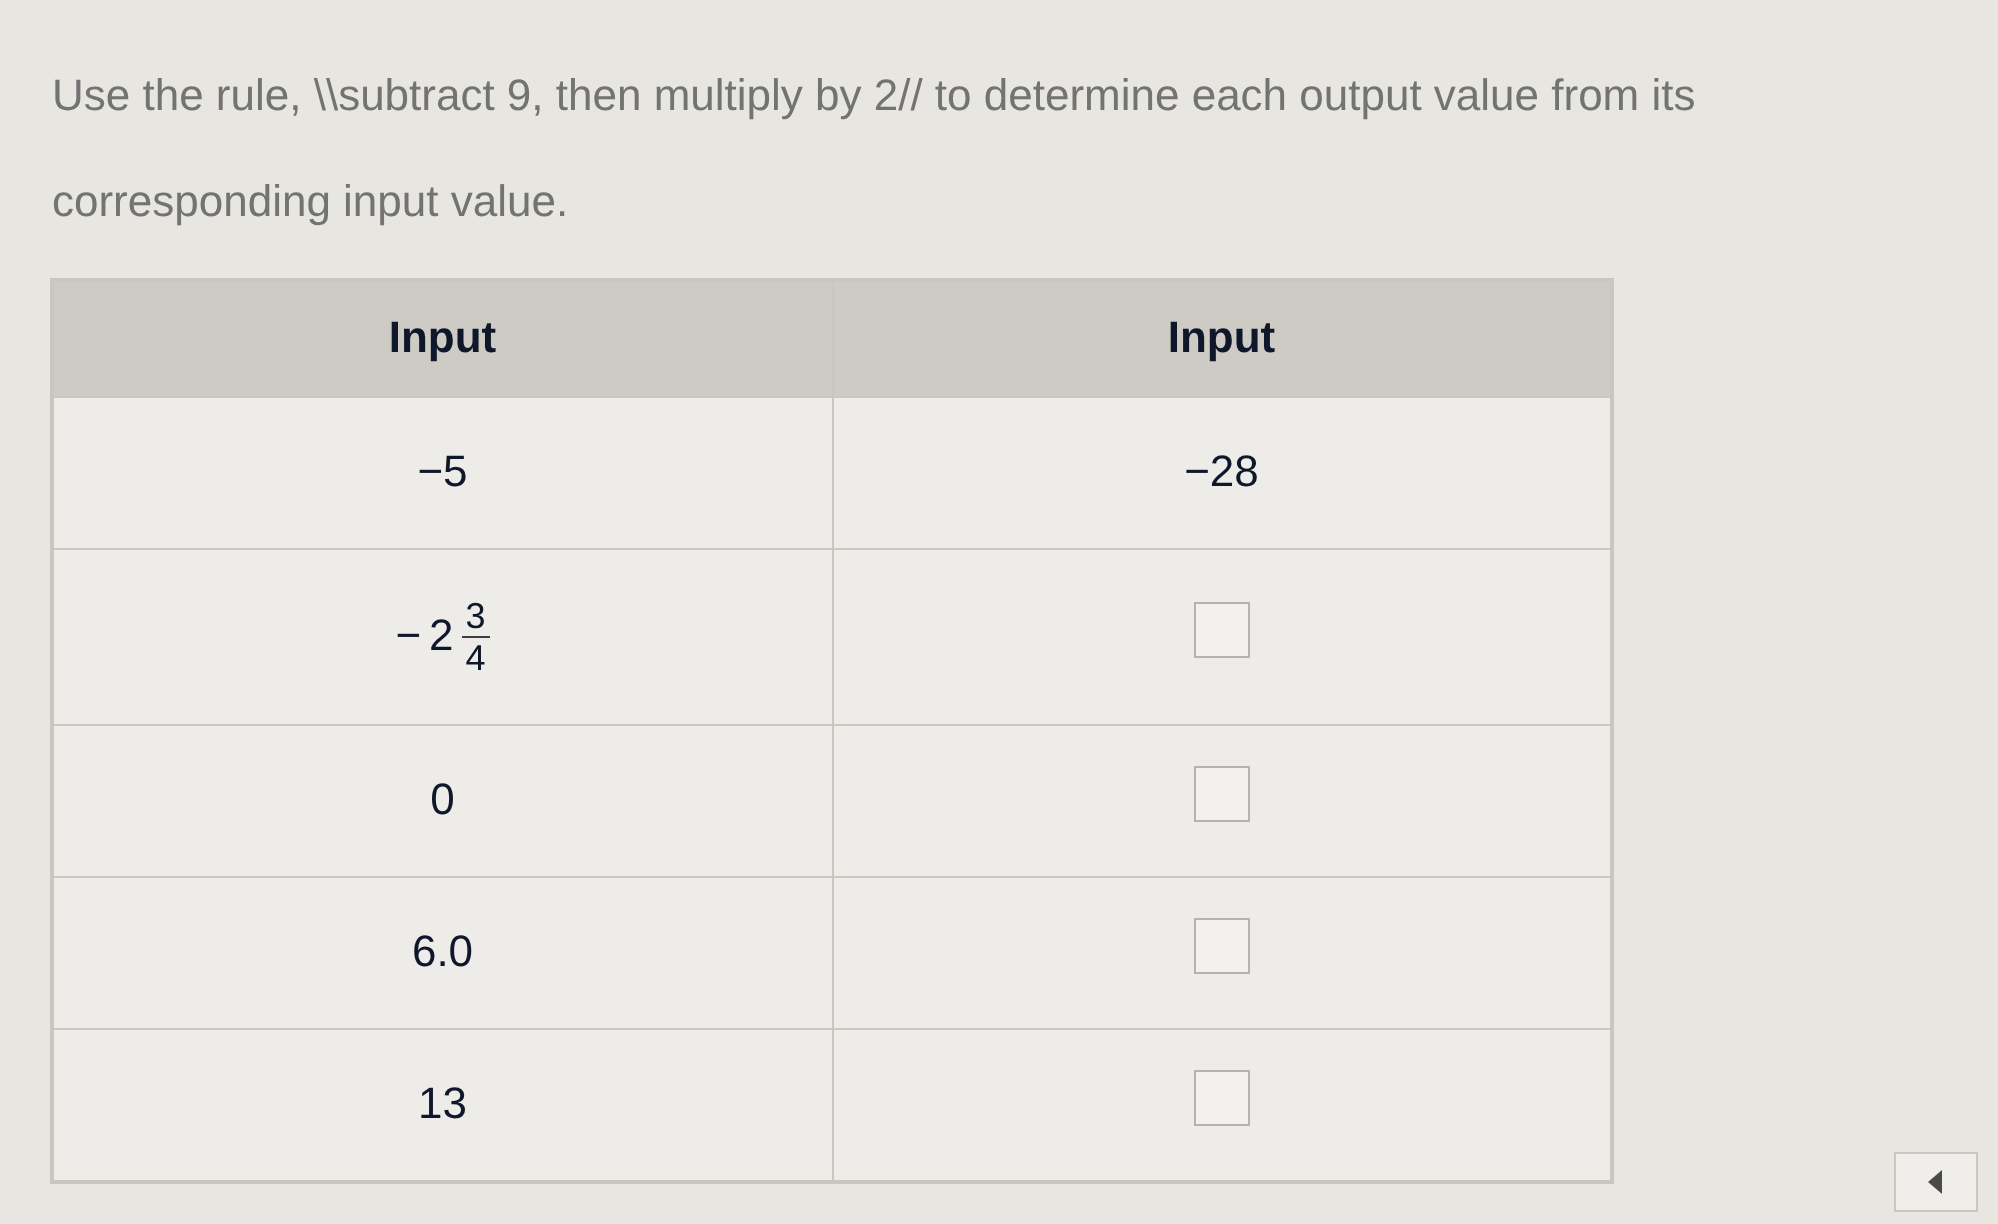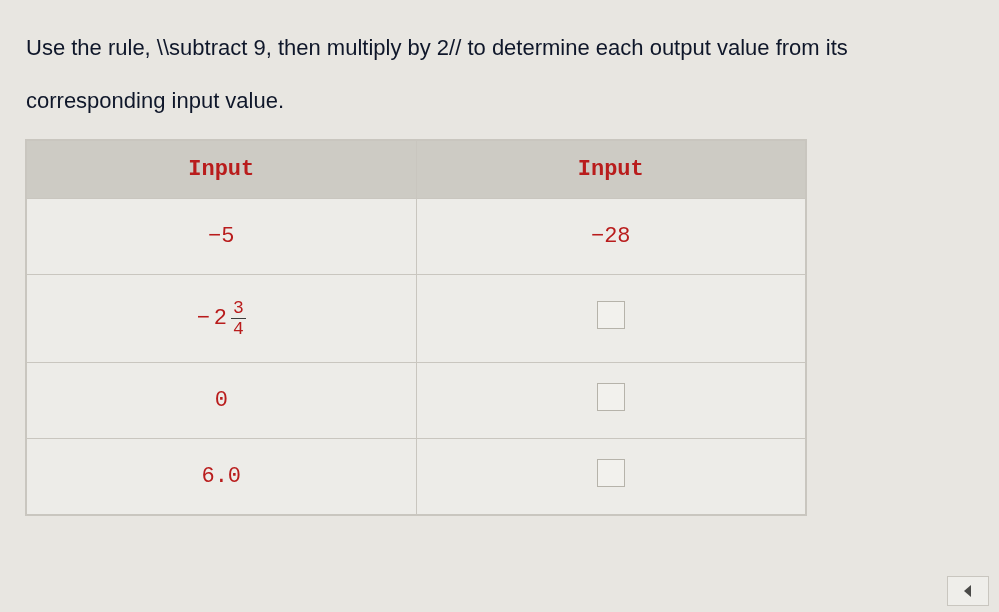--- a/index.html
+++ b/index.html
@@ -10,36 +10,35 @@
     font-family: Arial, Helvetica, sans-serif;
     color: #3a3a3a;
     overflow: hidden;
   }
   .page {
     padding: 22px 26px 0 26px;
   }
   .prompt {
     font-size: 22px;
     line-height: 2.4;
-    color: #0f172a;
+    color: #737373;
     margin-bottom: 12px;
   }
   table.io {
     border-collapse: collapse;
     width: 780px;
     background: #edece8;
     box-shadow: 0 0 0 1px #c9c6bf;
   }
   table.io th, table.io td {
     border: 1px solid #c9c6bf;
     text-align: center;
     vertical-align: middle;
     font-size: 22px;
-    color: #b91c1c;
-    font-family: Liberation Mono, monospace;
+    color: #0f172a;
   }
   table.io th {
     background: #cdcbc4;
     font-weight: bold;
     height: 58px;
     font-size: 22px;
   }
   table.io td {
     height: 76px;
     background: #edece8;
@@ -127,20 +126,26 @@
         <td>
           <span class="answer-box"></span>
         </td>
       </tr>
       <tr>
         <td>6.0</td>
         <td>
           <span class="answer-box"></span>
         </td>
       </tr>
+      <tr>
+        <td>13</td>
+        <td>
+          <span class="answer-box"></span>
+        </td>
+      </tr>
     </tbody>
   </table>
 </div>
 
 <div class="corner-nav">
   <svg width="14" height="14" viewBox="0 0 14 14">
     <polygon points="10,1 3,7 10,13" fill="#4a4a48"></polygon>
   </svg>
 </div>
 

